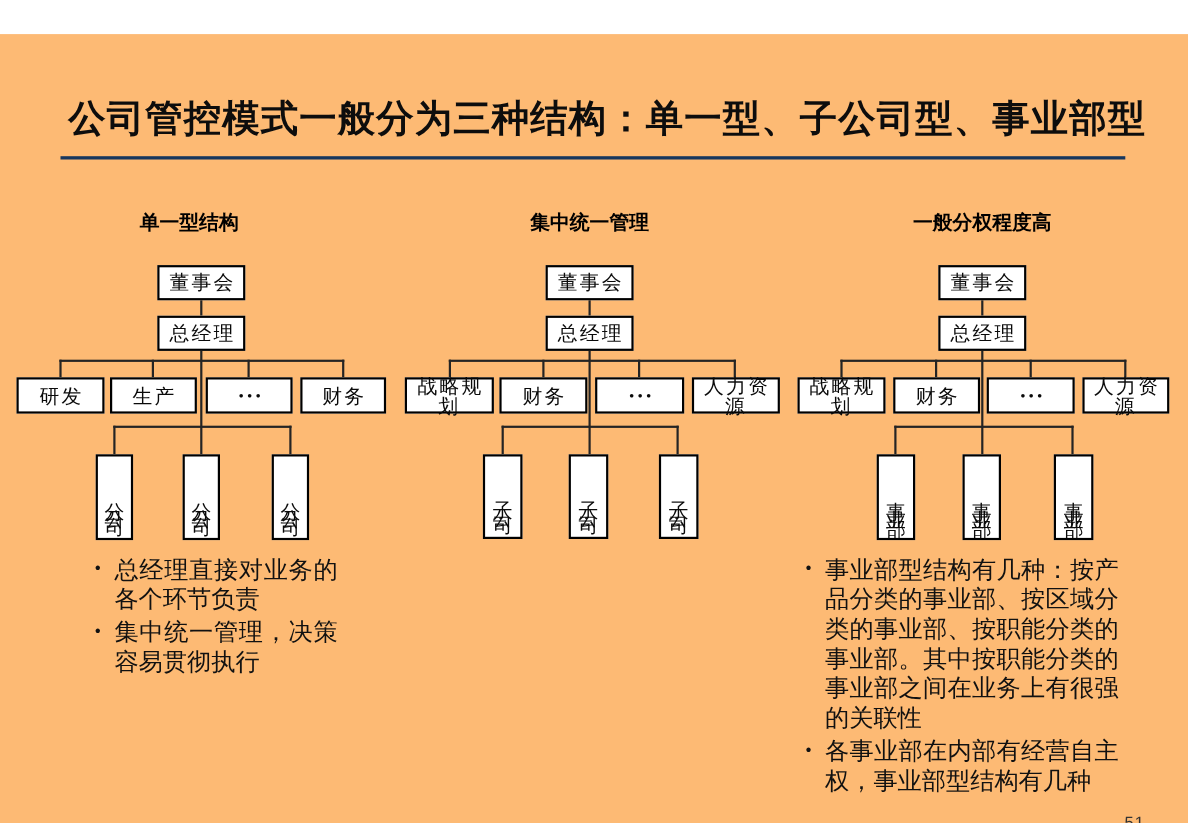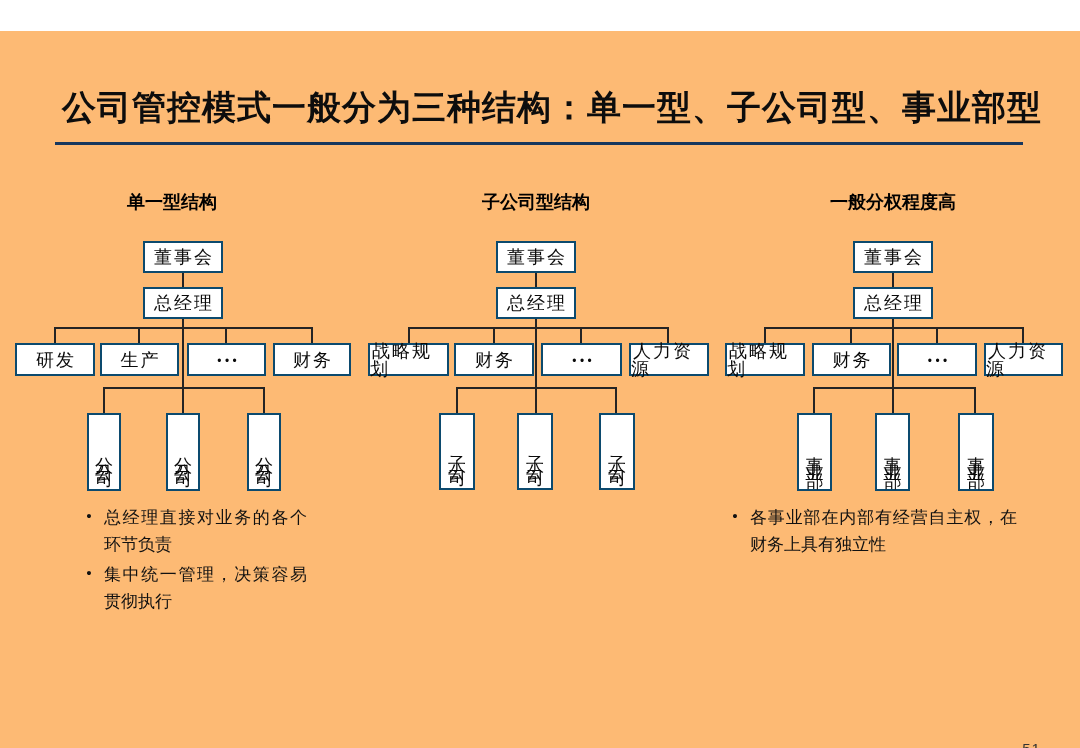--- a/index.html
+++ b/index.html
@@ -3,28 +3,28 @@
 <meta charset="utf-8">
 <style>
   html,body{margin:0;padding:0;background:#ffffff;}
   .slide{position:relative;width:1080px;height:748px;background:#fdba74;overflow:hidden;
          font-family:"Liberation Serif","DejaVu Serif",serif;color:#0a0a0a;margin-top:31px;}
   .title{position:absolute;left:62px;top:54px;width:980px;font-size:34px;font-weight:bold;
          letter-spacing:1px;white-space:nowrap;color:#0d0d0d;}
   .title-rule{position:absolute;left:55px;top:111px;width:968px;height:3px;background:#17375E;}
   .chart-hdr{position:absolute;top:159px;width:200px;text-align:center;font-size:18px;font-weight:bold;
          font-family:"Liberation Sans","DejaVu Sans",sans-serif;color:#000;}
-  .box{position:absolute;box-sizing:border-box;border:2px solid #0c4a6e;background:#fff;
+  .box{position:absolute;box-sizing:border-box;border:2px solid #000000;background:#fff;
        display:flex;align-items:center;justify-content:center;font-size:18px;line-height:1;
-       letter-spacing:2px;text-indent:2px;}
+       letter-spacing:2px;text-indent:2px;text-align:center;}
   .dots{font-weight:bold;font-size:20px;letter-spacing:1px;}
   .vbox{writing-mode:vertical-rl;text-orientation:upright;letter-spacing:7px;text-indent:0;}
   .h{position:absolute;height:2px;background:#242424;}
   .v{position:absolute;width:2px;background:#242424;}
-  .bullets{position:absolute;font-size:17px;line-height:27px;color:#111;}
+  .bullets{position:absolute;font-size:22px;line-height:27px;color:#111;}
   .bullet{position:relative;padding-left:19px;margin-bottom:3px;text-align:justify;}
   .bullet::before{content:"\2022";position:absolute;left:1px;top:-1px;font-size:17px;}
   .pagenum{position:absolute;left:1001px;top:709px;font-size:15px;letter-spacing:1px;
          font-family:"Liberation Sans","DejaVu Sans",sans-serif;color:#333;white-space:nowrap;}
 </style>
 </head>
 <body>
 
 <div class="slide">
 
@@ -58,21 +58,21 @@
     <div class="box vbox" style="left:166px;top:382px;width:34px;height:78px">分公司</div>
     <div class="box vbox" style="left:247px;top:382px;width:34px;height:78px">分公司</div>
 
     <div class="bullets" style="left:85px;top:473px;width:222px">
       <div class="bullet">总经理直接对业务的各个环节负责</div>
       <div class="bullet">集中统一管理，决策容易贯彻执行</div>
     </div>
   </div>
 
   <div>
-    <div class="chart-hdr" style="left:436px">子公司型结构</div>
+    <div class="chart-hdr" style="left:436px">集中统一管理</div>
 
     <div class="box" style="left:496px;top:210px;width:80px;height:32px">董事会</div>
     <div class="v" style="left:535px;top:242px;height:14px"></div>
     <div class="box" style="left:496px;top:256px;width:80px;height:32px">总经理</div>
 
     <div class="v" style="left:535px;top:288px;height:94px"></div>
     <div class="h" style="left:408px;top:296px;width:261px"></div>
     <div class="v" style="left:408px;top:296px;height:16px"></div>
     <div class="v" style="left:493px;top:296px;height:16px"></div>
     <div class="v" style="left:580px;top:296px;height:16px"></div>
@@ -116,19 +116,20 @@
 
     <div class="h" style="left:813px;top:356px;width:163px"></div>
     <div class="v" style="left:813px;top:356px;height:26px"></div>
     <div class="v" style="left:974px;top:356px;height:26px"></div>
 
     <div class="box vbox" style="left:797px;top:382px;width:35px;height:78px">事业部</div>
     <div class="box vbox" style="left:875px;top:382px;width:35px;height:78px">事业部</div>
     <div class="box vbox" style="left:958px;top:382px;width:36px;height:78px">事业部</div>
 
     <div class="bullets" style="left:731px;top:473px;width:286px">
-      <div class="bullet">各事业部在内部有经营自主权，在财务上具有独立性</div>
+      <div class="bullet">事业部型结构有几种：按产品分类的事业部、按区域分类的事业部、按职能分类的事业部。其中按职能分类的事业部之间在业务上有很强的关联性</div>
+      <div class="bullet">各事业部在内部有经营自主权，事业部型结构有几种</div>
     </div>
   </div>
 
   <div class="pagenum">— 51 —</div>
 
 </div>
 
 </body></html>

